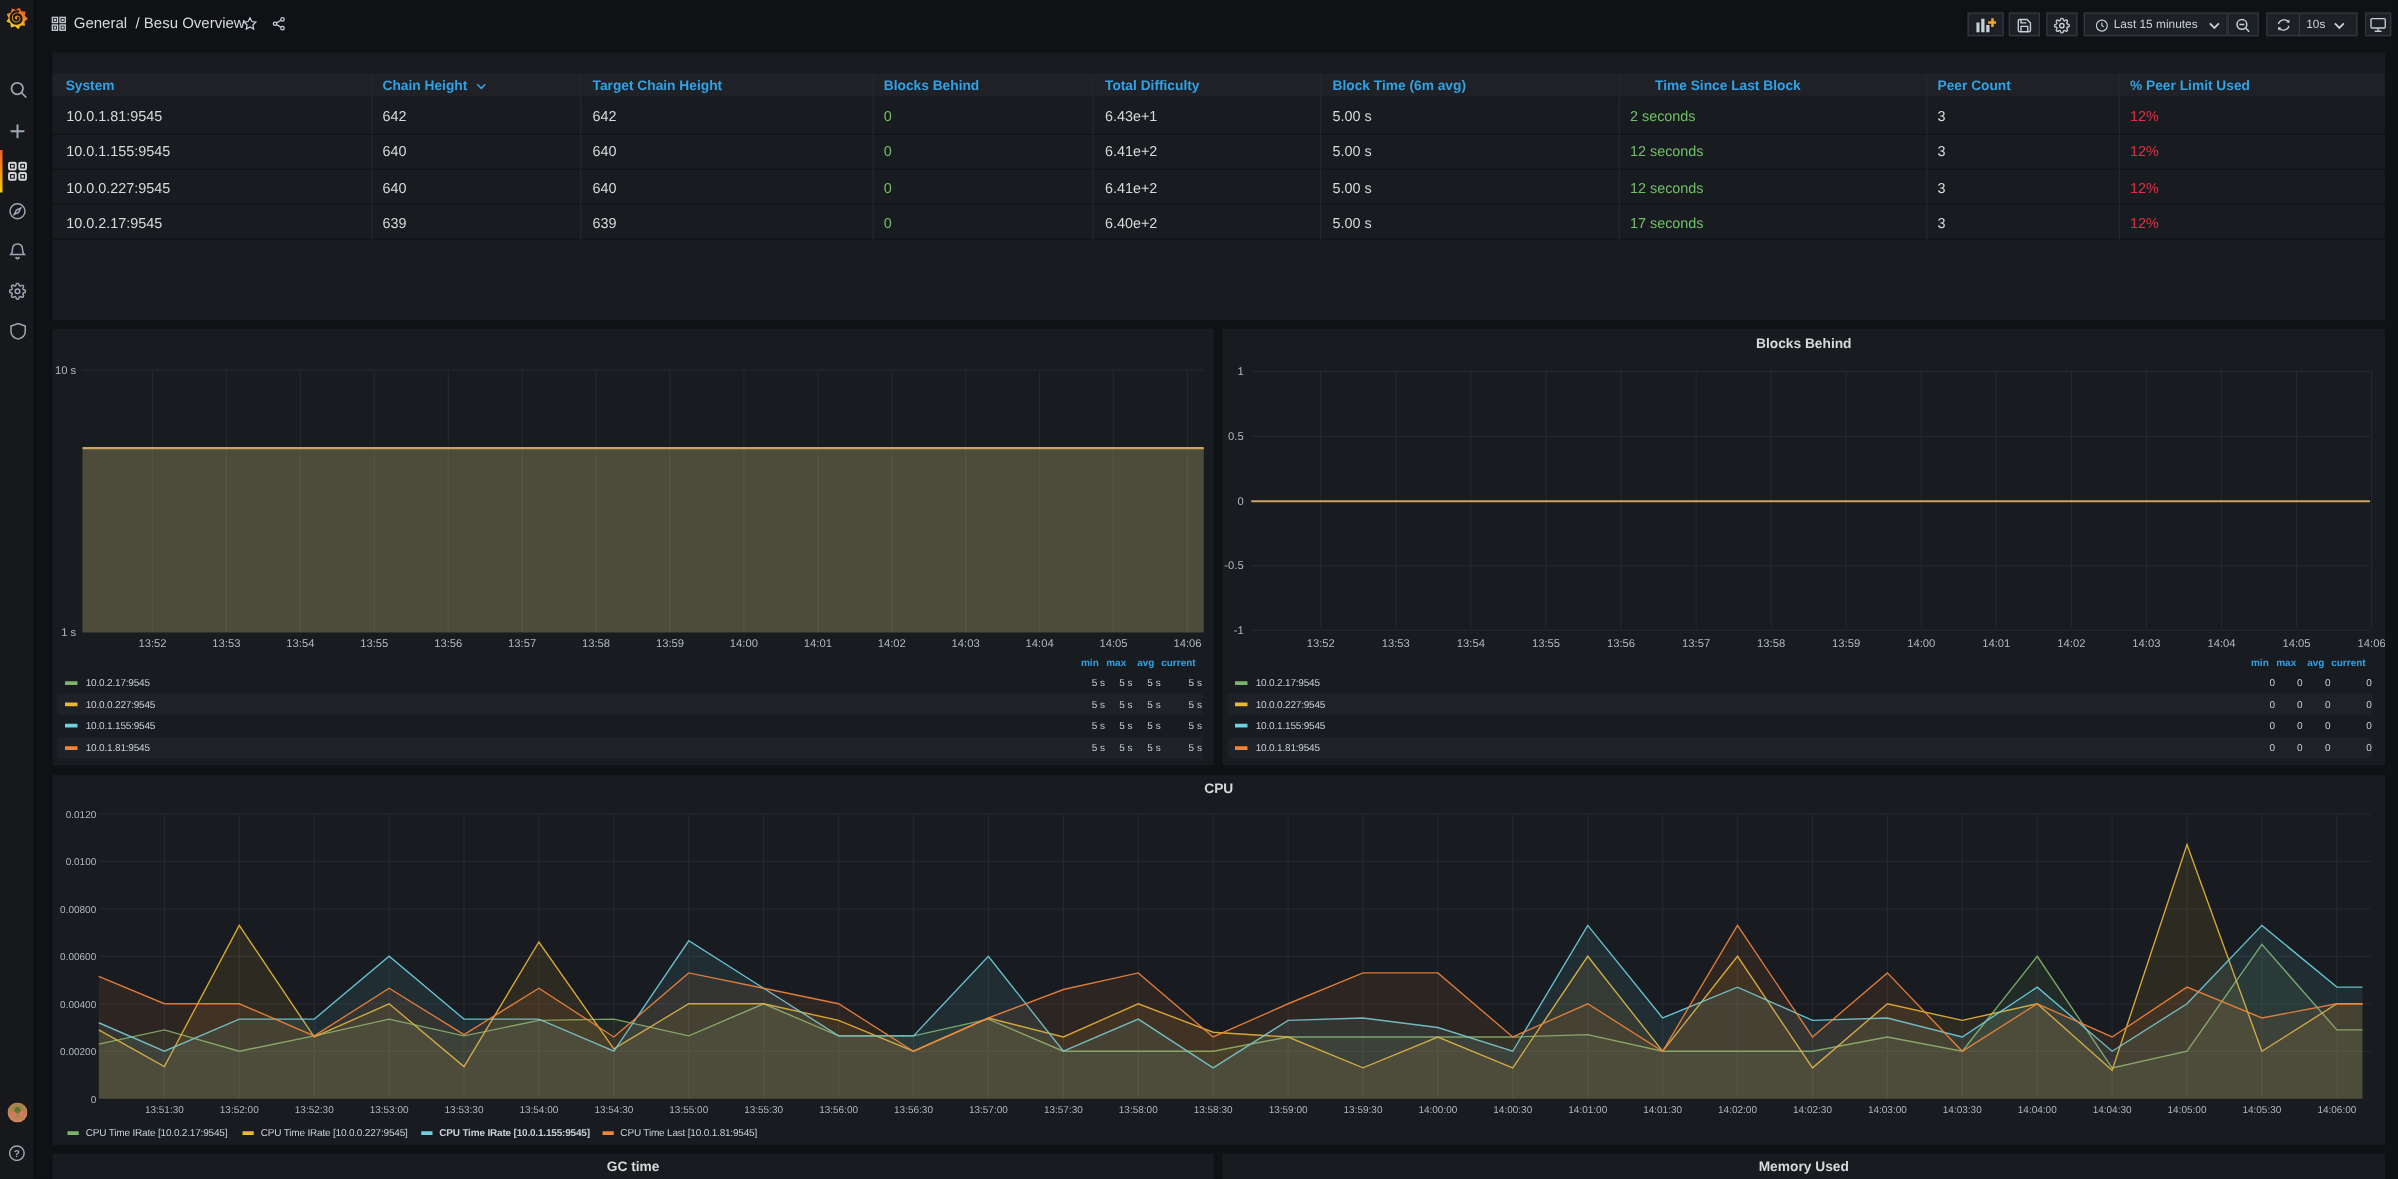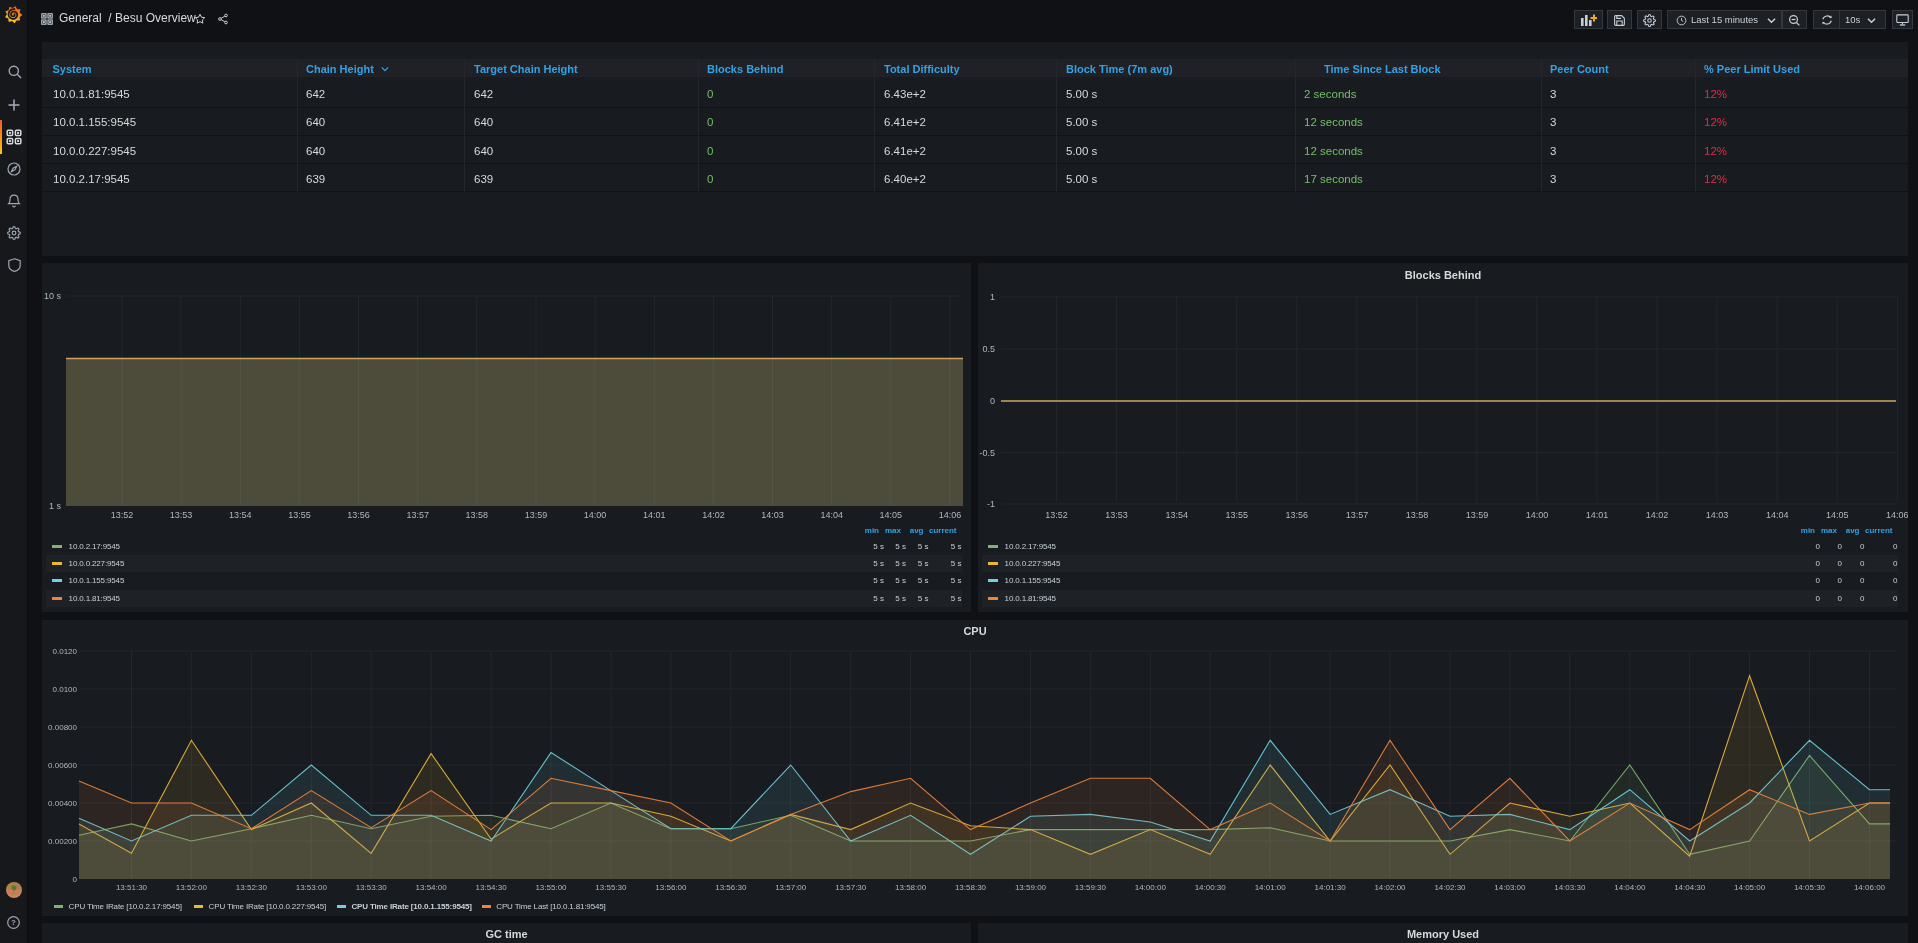--- a/index.html
+++ b/index.html
@@ -164,33 +164,33 @@
       </svg>
     </div>
 </div>
 <div class="panel" style="left:42px;top:42px;width:1866px;height:214px;">
 <div class="abs" style="left:0px;top:16.6px;width:1866px;height:18.9px;background:#1f2126;"></div>
 <div class="abs" style="left:10.5px;top:20.5px;font-size:11px;font-weight:bold;color:#33a2e5;white-space:nowrap;">System</div>
 <div class="abs" style="left:264px;top:20.5px;font-size:11px;font-weight:bold;color:#33a2e5;white-space:nowrap;">Chain Height</div>
 <div class="abs" style="left:432px;top:20.5px;font-size:11px;font-weight:bold;color:#33a2e5;white-space:nowrap;">Target Chain Height</div>
 <div class="abs" style="left:665px;top:20.5px;font-size:11px;font-weight:bold;color:#33a2e5;white-space:nowrap;">Blocks Behind</div>
 <div class="abs" style="left:842px;top:20.5px;font-size:11px;font-weight:bold;color:#33a2e5;white-space:nowrap;">Total Difficulty</div>
-<div class="abs" style="left:1024px;top:20.5px;font-size:11px;font-weight:bold;color:#33a2e5;white-space:nowrap;">Block Time (7m avg)</div>
+<div class="abs" style="left:1024px;top:20.5px;font-size:11px;font-weight:bold;color:#33a2e5;white-space:nowrap;">Block Time (6m avg)</div>
 <div class="abs" style="left:1262px;top:20.5px;font-size:11px;font-weight:bold;color:#33a2e5;white-space:nowrap;margin-left:20px;">Time Since Last Block</div>
 <div class="abs" style="left:1508px;top:20.5px;font-size:11px;font-weight:bold;color:#33a2e5;white-space:nowrap;">Peer Count</div>
 <div class="abs" style="left:1662px;top:20.5px;font-size:11px;font-weight:bold;color:#33a2e5;white-space:nowrap;">% Peer Limit Used</div>
 <svg class="abs" style="left:339px;top:24px" width="8" height="6" viewBox="0 0 10 7" fill="none" stroke="#33a2e5" stroke-width="1.6">
       <path d="M1 1.5 L5 5.5 L9 1.5"></path>
     </svg>
 <div class="abs" style="left:0px;top:38.0px;width:1866px;height:28.1px;border-bottom:1px solid #101215;"></div>
 <div class="abs" style="left:11px;top:46.3px;font-size:11.5px;color:#d8d9da;white-space:nowrap;">10.0.1.81:9545</div>
 <div class="abs" style="left:264px;top:46.3px;font-size:11.5px;color:#d8d9da;white-space:nowrap;">642</div>
 <div class="abs" style="left:432px;top:46.3px;font-size:11.5px;color:#d8d9da;white-space:nowrap;">642</div>
 <div class="abs" style="left:665px;top:46.3px;font-size:11.5px;color:#73bf69;white-space:nowrap;">0</div>
-<div class="abs" style="left:842px;top:46.3px;font-size:11.5px;color:#d8d9da;white-space:nowrap;">6.43e+2</div>
+<div class="abs" style="left:842px;top:46.3px;font-size:11.5px;color:#d8d9da;white-space:nowrap;">6.43e+1</div>
 <div class="abs" style="left:1024px;top:46.3px;font-size:11.5px;color:#d8d9da;white-space:nowrap;">5.00 s</div>
 <div class="abs" style="left:1262px;top:46.3px;font-size:11.5px;color:#73bf69;white-space:nowrap;">2 seconds</div>
 <div class="abs" style="left:1508px;top:46.3px;font-size:11.5px;color:#d8d9da;white-space:nowrap;">3</div>
 <div class="abs" style="left:1662px;top:46.3px;font-size:11.5px;color:#e02f44;white-space:nowrap;">12%</div>
 <div class="abs" style="left:0px;top:66.1px;width:1866px;height:28.1px;border-bottom:1px solid #101215;"></div>
 <div class="abs" style="left:11px;top:74.4px;font-size:11.5px;color:#d8d9da;white-space:nowrap;">10.0.1.155:9545</div>
 <div class="abs" style="left:264px;top:74.4px;font-size:11.5px;color:#d8d9da;white-space:nowrap;">640</div>
 <div class="abs" style="left:432px;top:74.4px;font-size:11.5px;color:#d8d9da;white-space:nowrap;">640</div>
 <div class="abs" style="left:665px;top:74.4px;font-size:11.5px;color:#73bf69;white-space:nowrap;">0</div>
 <div class="abs" style="left:842px;top:74.4px;font-size:11.5px;color:#d8d9da;white-space:nowrap;">6.41e+2</div>

